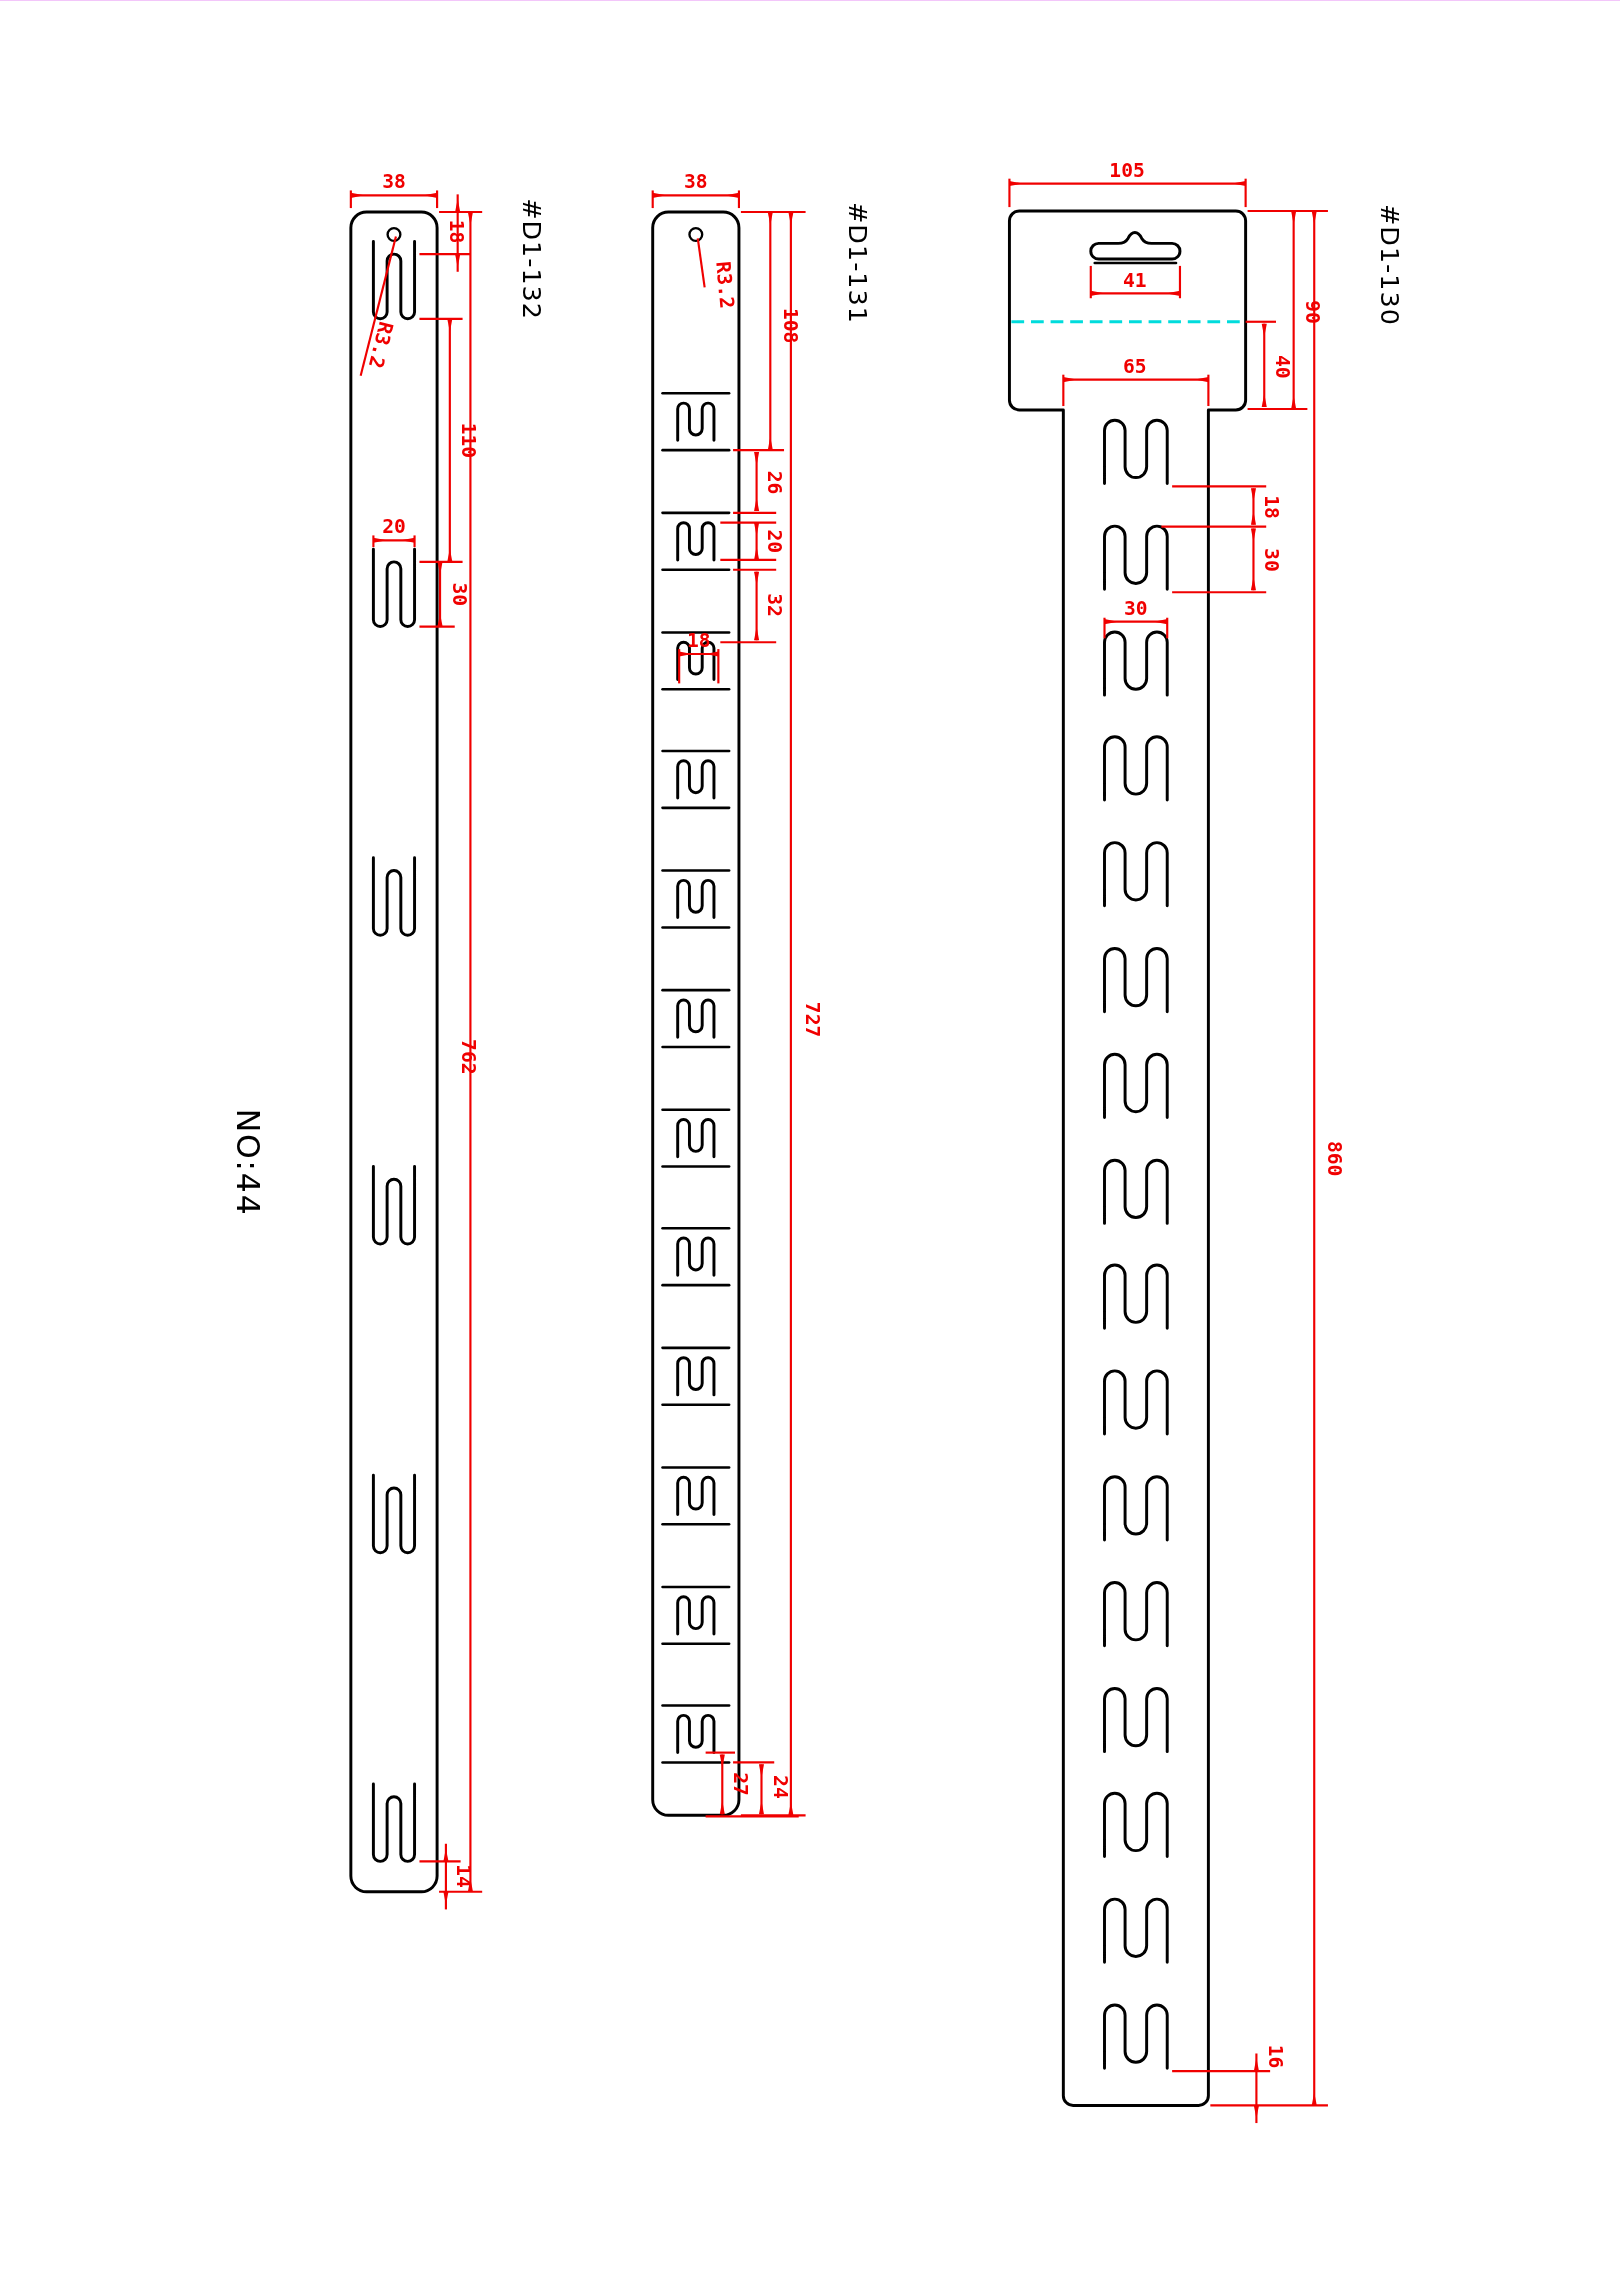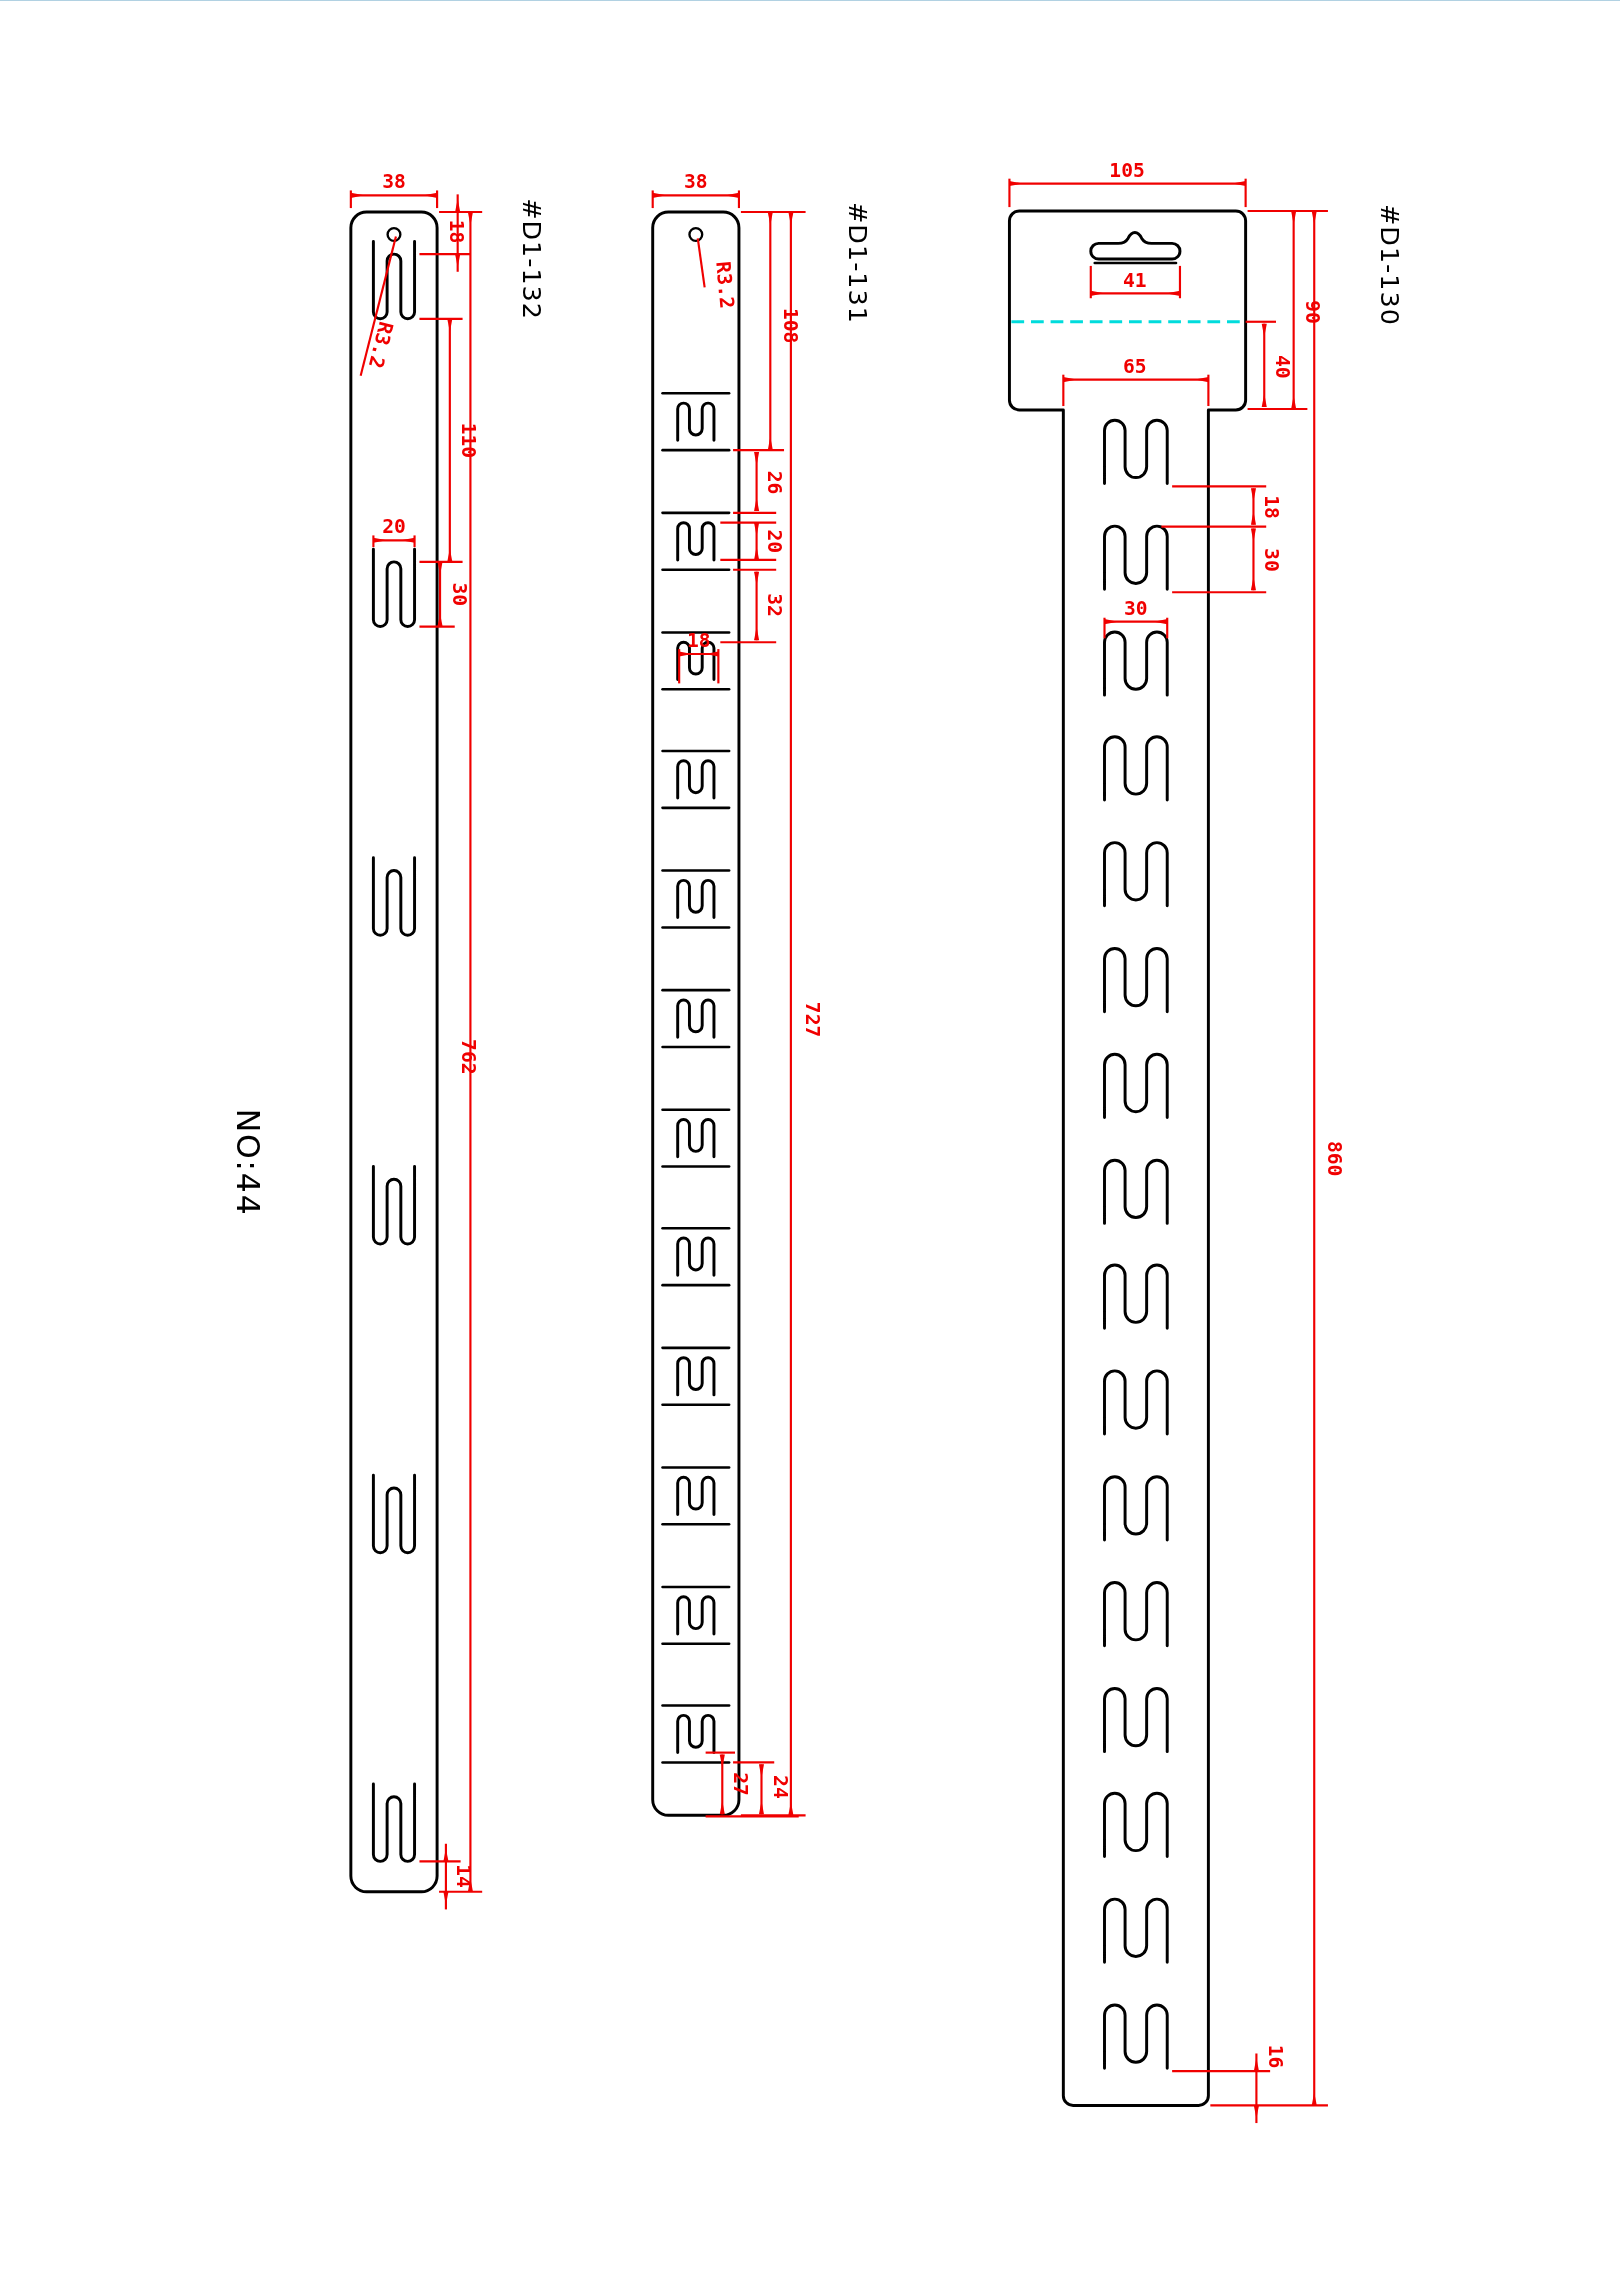--- a/index.html
+++ b/index.html
@@ -1,16 +1,16 @@
 <!DOCTYPE html>
 <html><head>
 <meta charset="utf-8">
 <style>
   html,body{margin:0;padding:0;background:#ffffff;}
-  .page{position:relative;width:1620px;height:2289px;background:#0369a1;overflow:hidden;}
+  .page{position:relative;width:1620px;height:2289px;background:#d946ef;overflow:hidden;}
   svg{position:absolute;left:0;top:0;}
   .k{stroke:#000000;stroke-width:3;fill:none;stroke-linecap:round;stroke-linejoin:round;}
   .k2{stroke:#000000;stroke-width:2.6;fill:none;stroke-linecap:round;}
   .hole{stroke:#000000;stroke-width:2.4;fill:none;}
   .r{stroke:#f00000;stroke-width:2.2;fill:none;}
   .fold{stroke:#00dcdc;stroke-width:3;fill:none;stroke-dasharray:13 7;}
   .dim{fill:#f00000;font:700 20px "DejaVu Sans Mono", monospace;text-anchor:middle;}
   .lbl{fill:#000000;font:400 26px "DejaVu Sans", sans-serif;text-anchor:middle;letter-spacing:1px;}
   .note{fill:#000000;font:400 32px "DejaVu Sans", sans-serif;text-anchor:middle;letter-spacing:2px;}
 </style>

